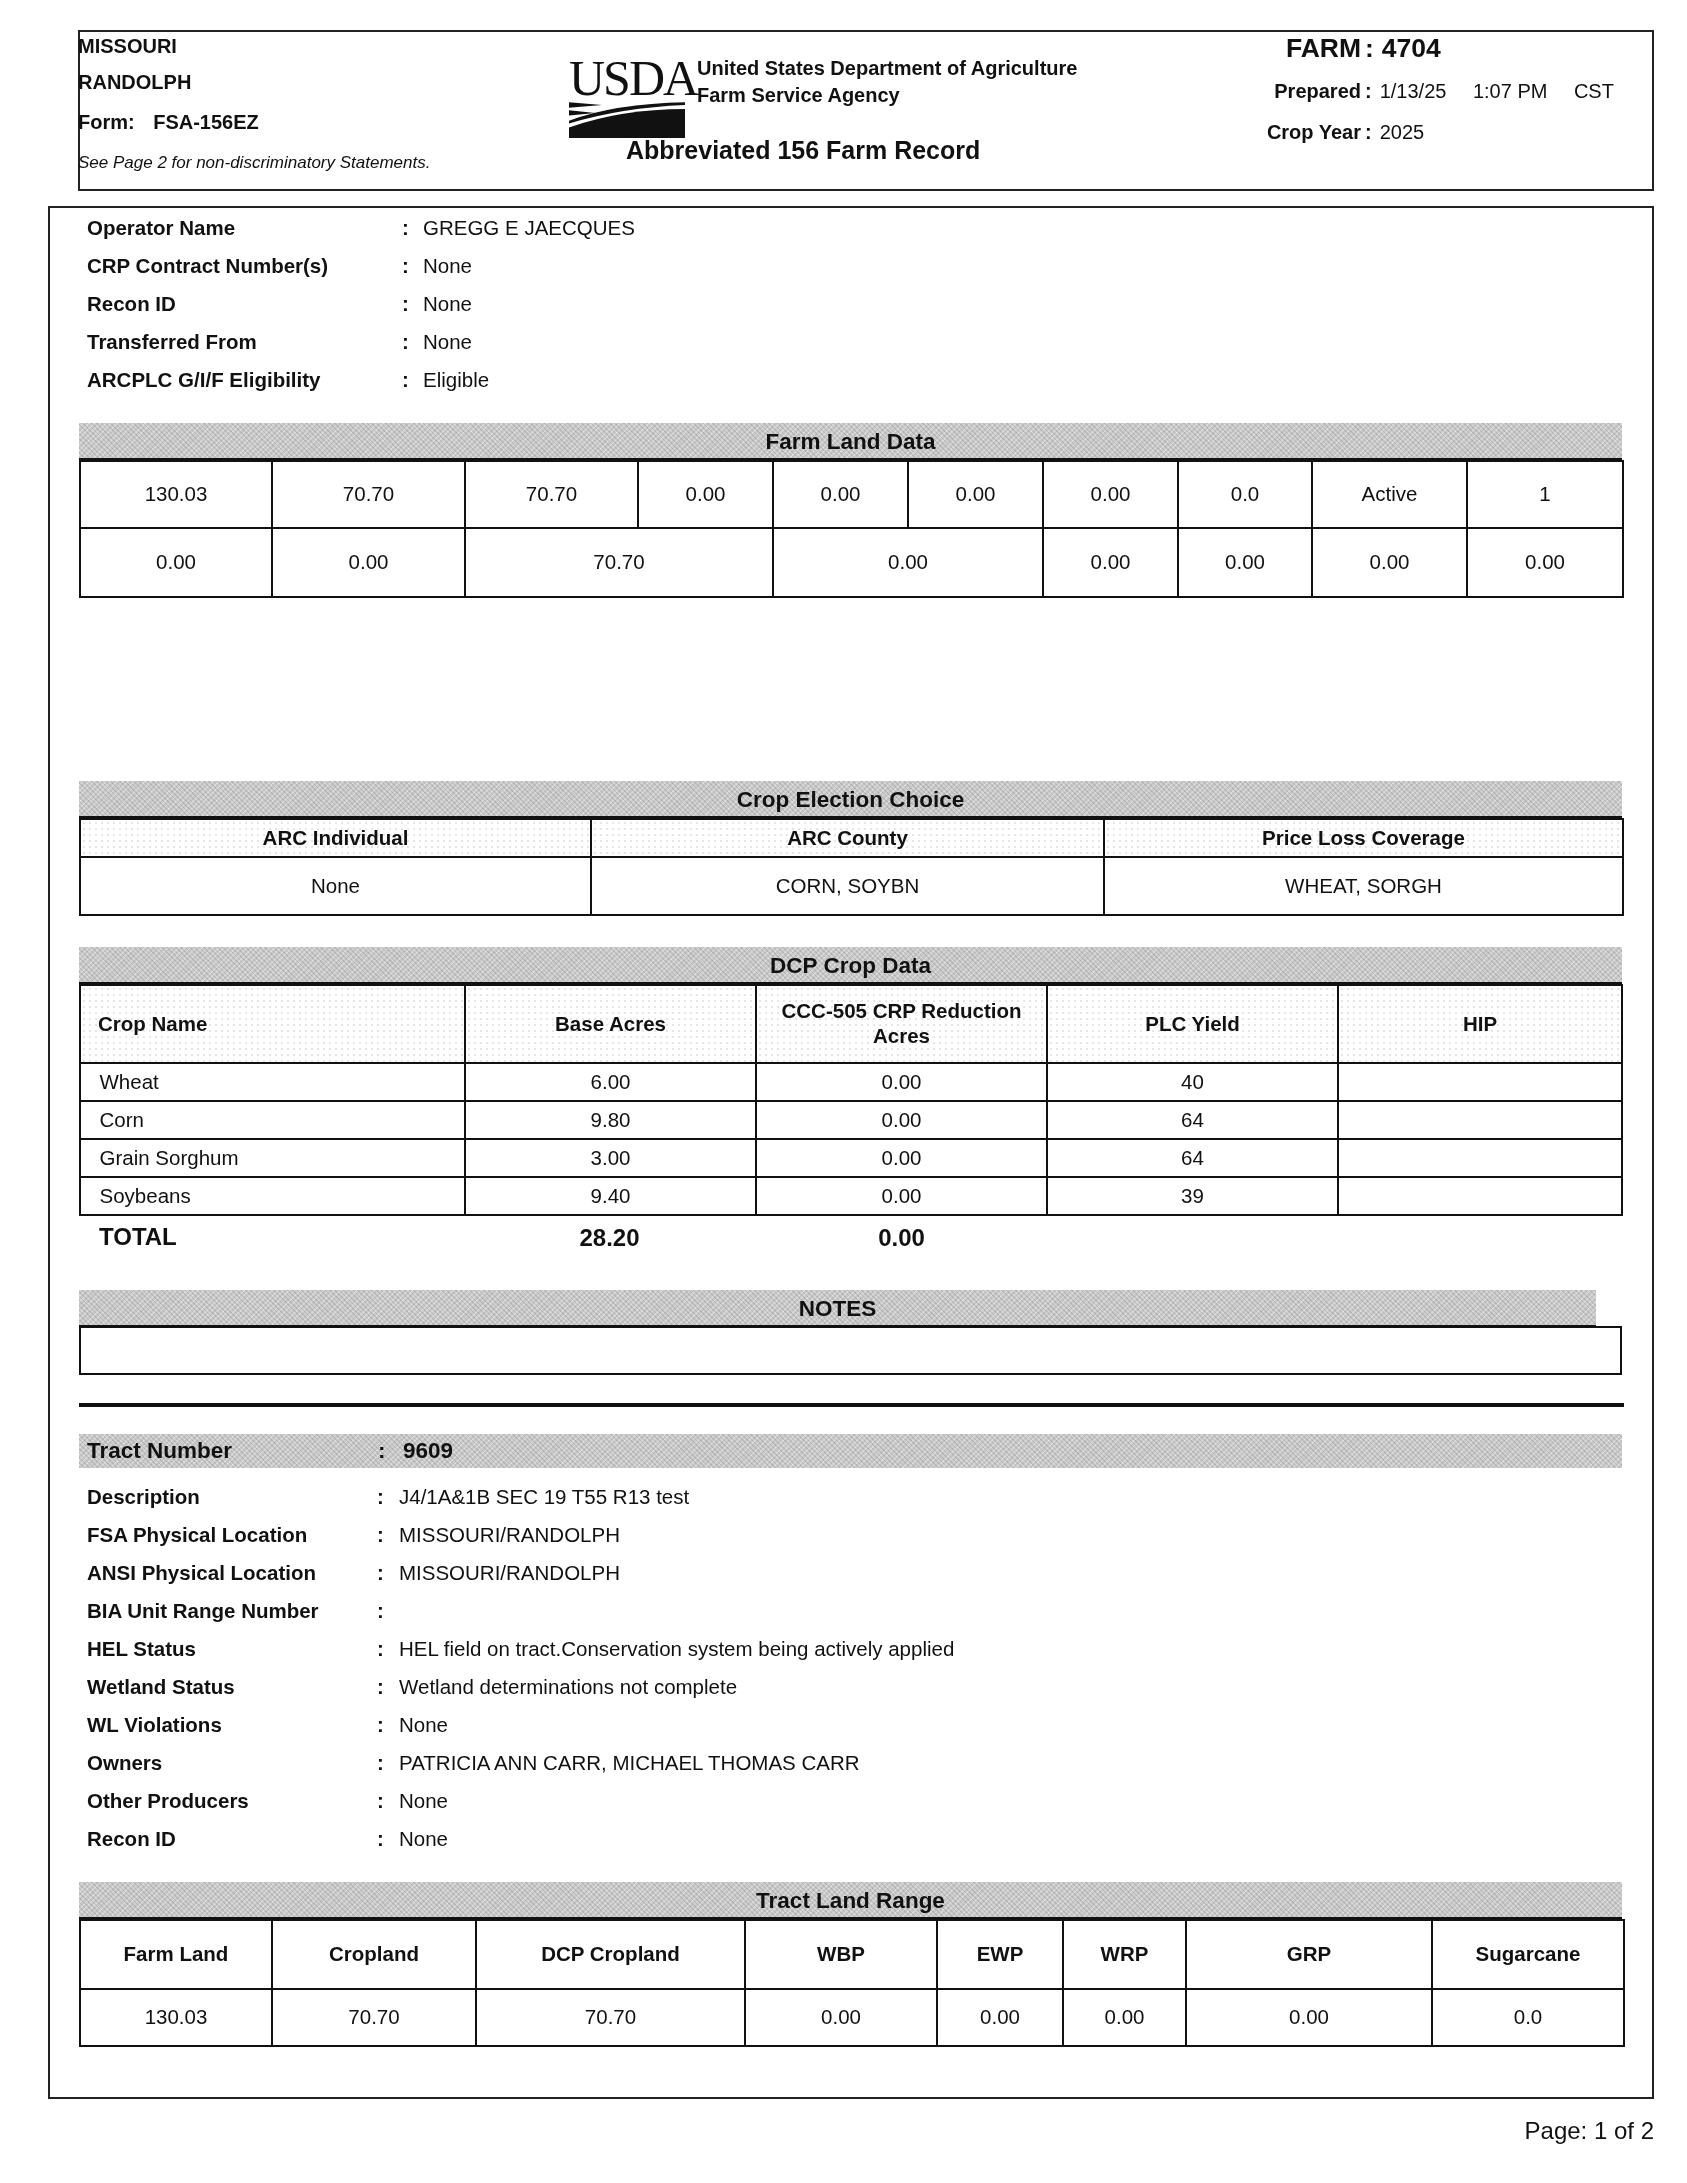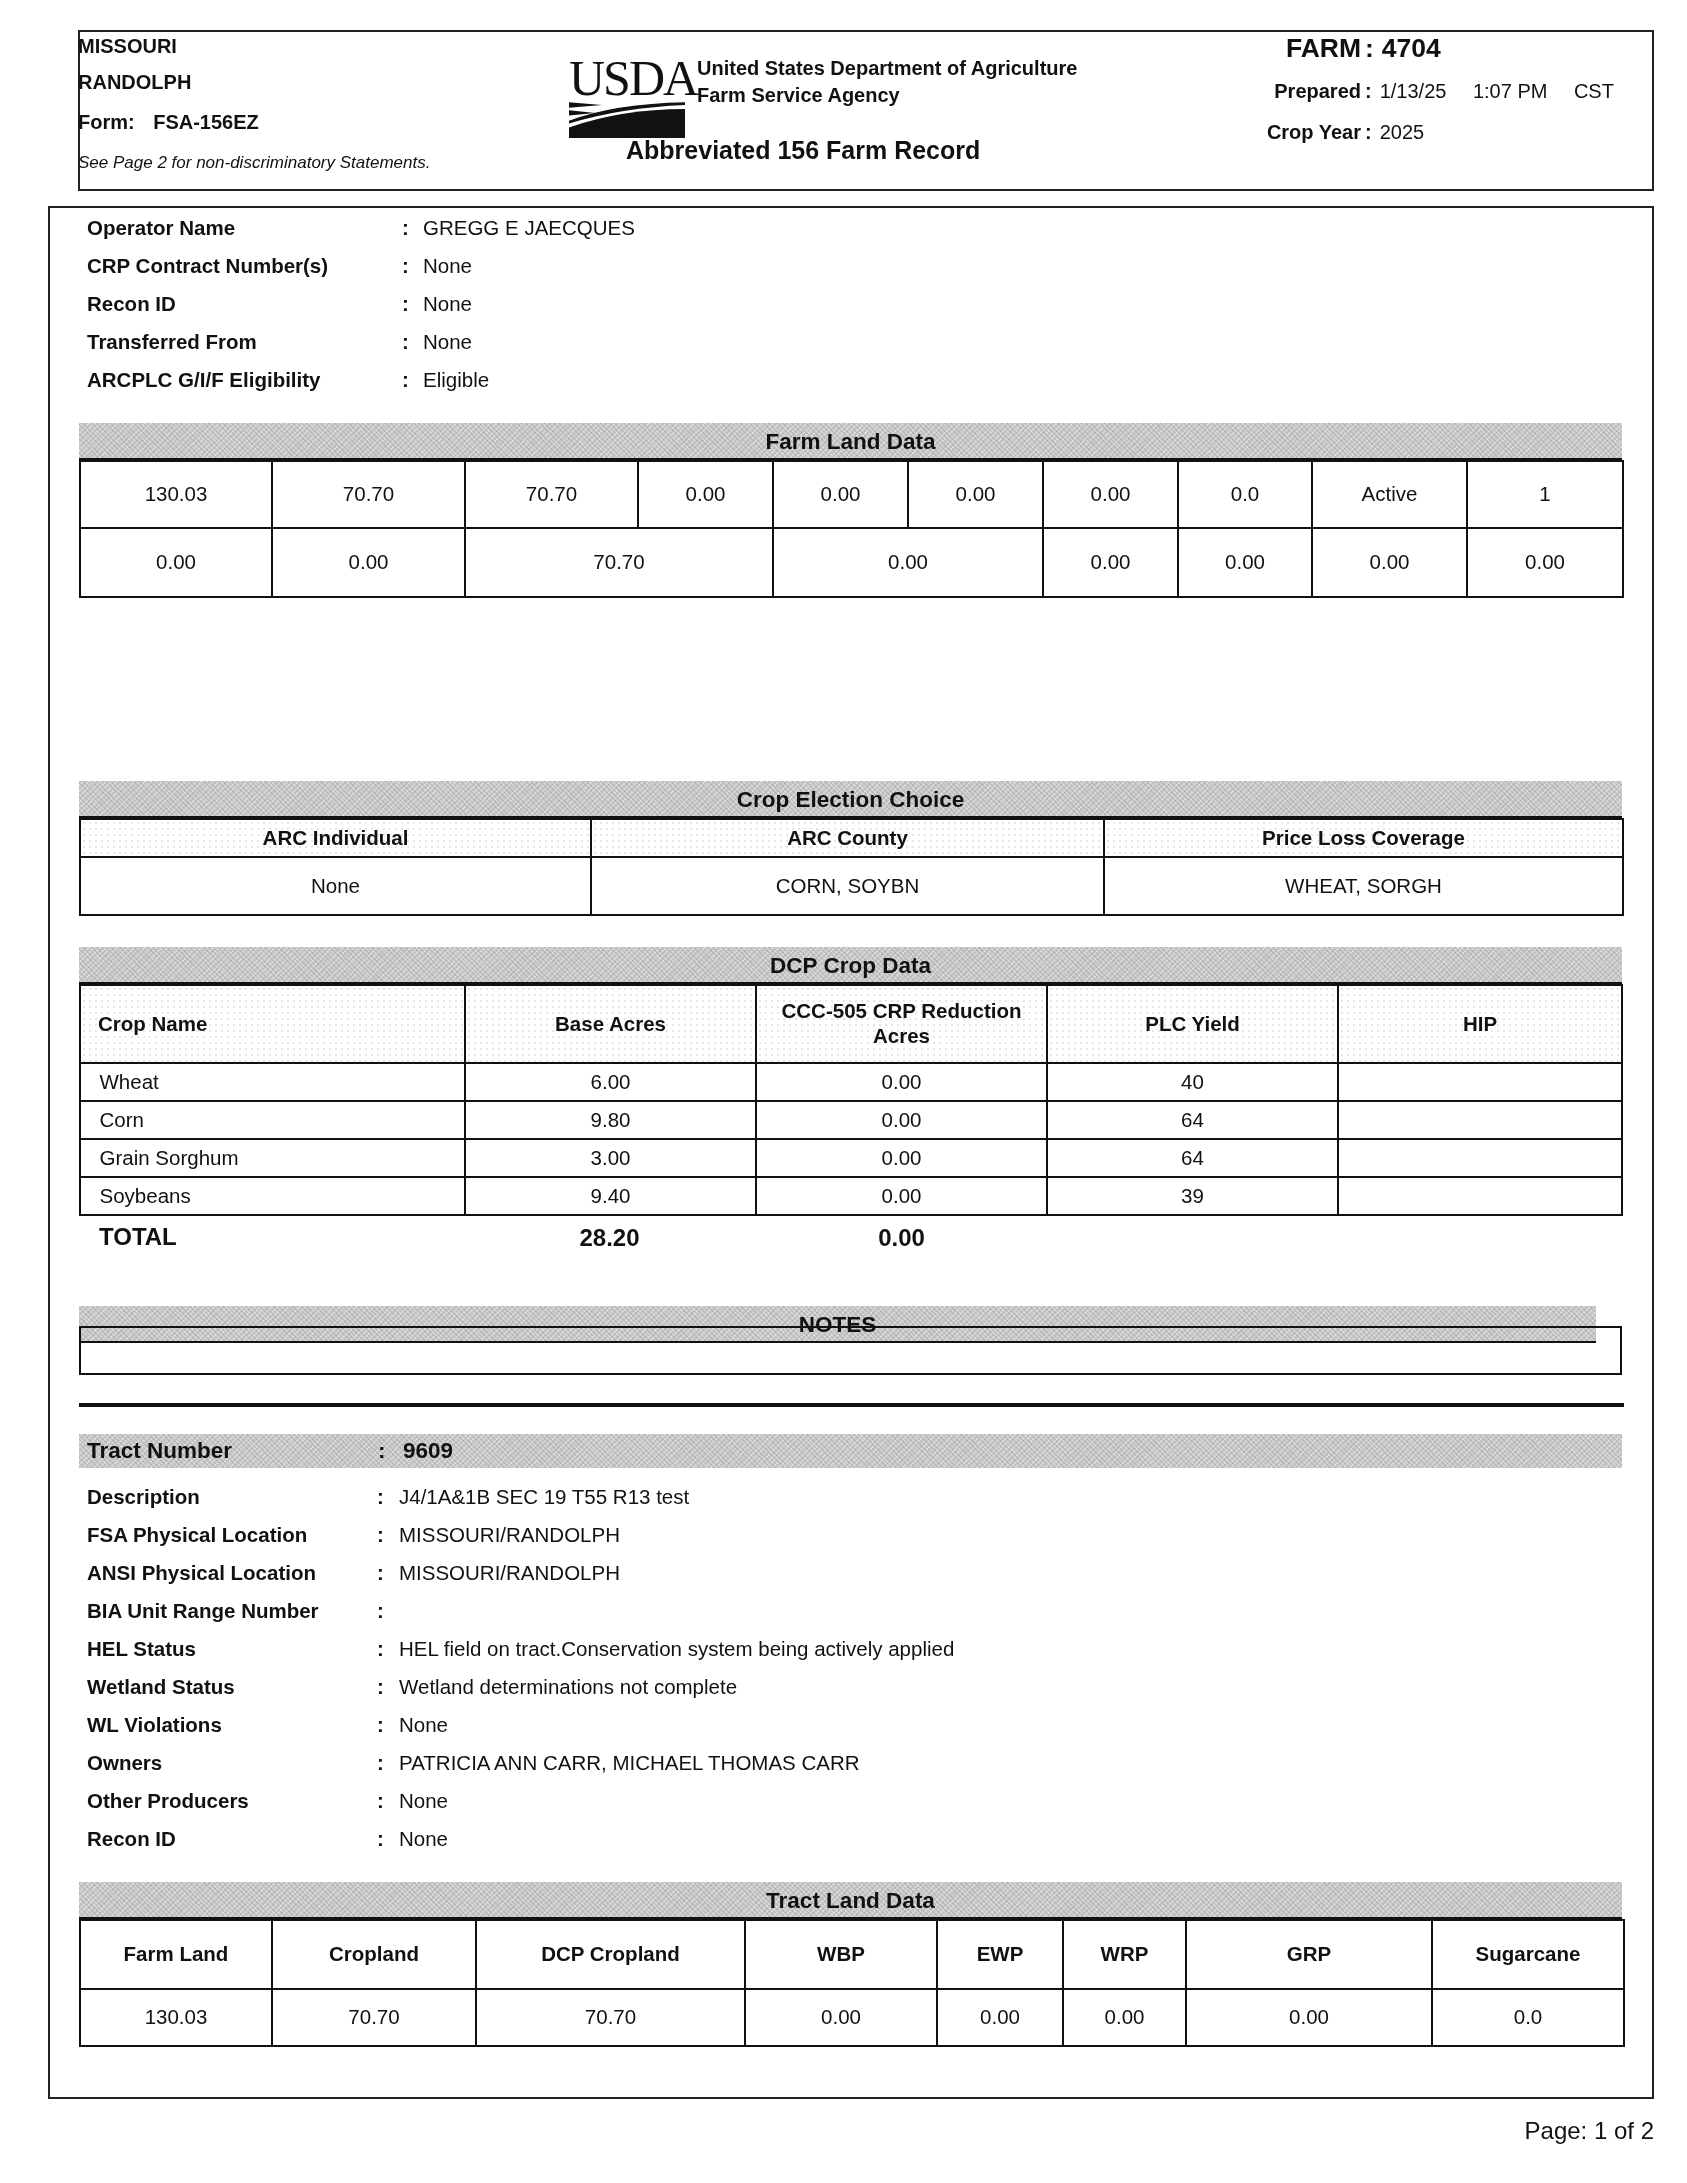--- a/index.html
+++ b/index.html
@@ -247,21 +247,21 @@
         <td>0.00</td>
         <td>39</td>
         <td></td>
       </tr>
     </tbody>
 </table>
 <div class="abs totals" style="left:99px;top:1223px;">TOTAL</div>
 <div class="abs totals" style="left:464px;top:1224px;width:291px;text-align:center;">28.20</div>
 <div class="abs totals" style="left:756px;top:1224px;width:291px;text-align:center;">0.00</div>
 
-<div class="band" style="left:79px;top:1290px;width:1517px;margin-top:16px;">NOTES</div>
+<div class="band" style="left:79px;top:1290px;width:1517px;">NOTES</div>
 <div class="notes-box" style="left:79px;top:1326px;width:1543px;height:49px;"></div>
 
 <div class="rule" style="left:79px;top:1403px;width:1545px;"></div>
 
 <div class="band left" style="left:79px;top:1434px;width:1543px;height:34px;line-height:34px;border-bottom:none;text-align:left;">
   <span style="position:absolute;left:8px;">Tract Number</span>
   <span style="position:absolute;left:299px;">:</span>
   <span style="position:absolute;left:324px;">9609</span>
 </div>
 <div class="abs kv" style="left:87px;top:1485px;width:1522px;height:384px;" id="tract-info">
@@ -310,21 +310,21 @@
       <span class="c" style="left: 290px;">:</span>
       <span class="v" style="left: 312px;">None</span>
     </div>
     <div style="position: absolute; left: 0px; top: 342px; width: 100%; height: 38px;">
       <span class="k">Recon ID</span>
       <span class="c" style="left: 290px;">:</span>
       <span class="v" style="left: 312px;">None</span>
     </div>
   </div>
 
-<div class="band" style="left:79px;top:1882px;width:1543px;">Tract Land Data</div>
+<div class="band" style="left:79px;top:1882px;width:1543px;">Tract Land Range</div>
 <table class="grid" style="left:79px;top:1919px;width:1543px;">
   <colgroup>
     <col style="width:192px">
       <col style="width:204px">
       <col style="width:269px">
       <col style="width:192px">
     <col style="width:126px">
       <col style="width:123px">
       <col style="width:246px">
       <col style="width:192px">

